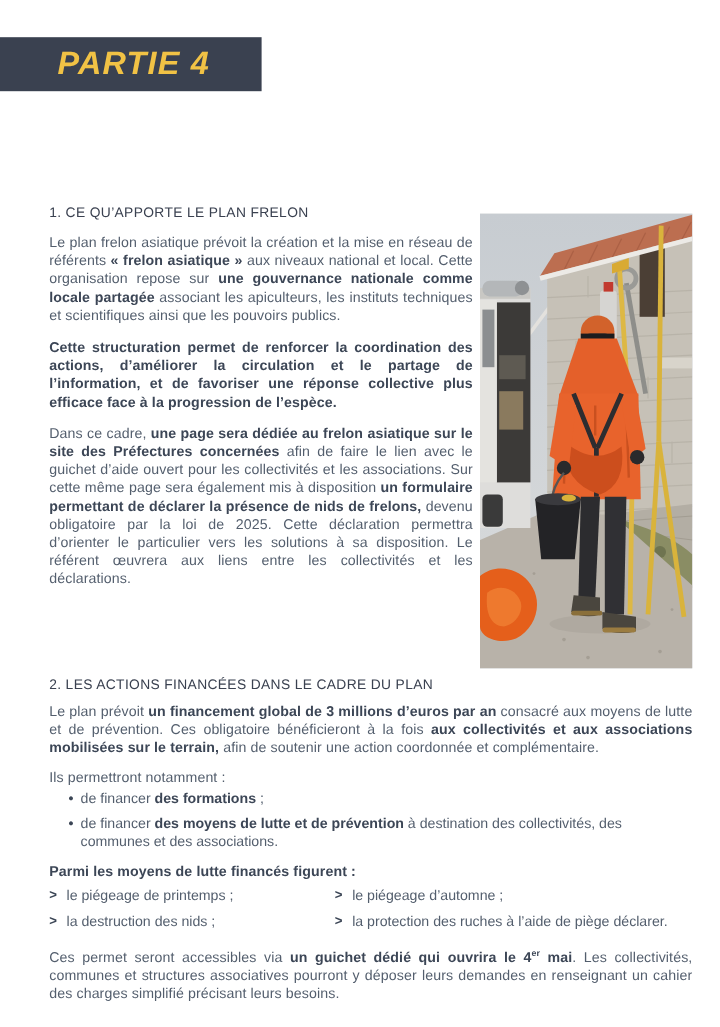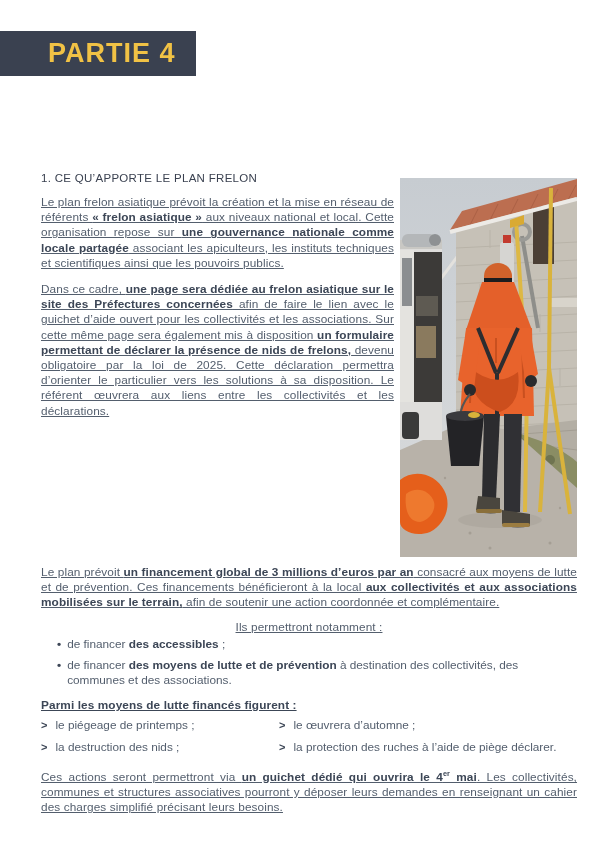--- a/index.html
+++ b/index.html
@@ -14,23 +14,23 @@
   .page{
     position:relative;
     width:600px;height:856px;
     background:#ffffff;
     overflow:hidden;
     font-family:"Liberation Sans", sans-serif;
     color:var(--body);
   }
   
   .part-banner{
-    position:absolute;left:0;top:31px;width:196px;height:45px;
+    position:absolute;left:0;top:31px;width:218px;height:45px;
     background:var(--navy);
-    display:flex;align-items:center;
+    display:flex;align-items:center;font-style:italic;
   }
   .part-banner span{
     padding-left:48px;
     font-size:27px;font-weight:bold;letter-spacing:1px;
     color:var(--yellow);
   }
   
   .doc-title{
     position:absolute;left:41px;top:84px;width:560px;
     color:var(--navy);
@@ -43,21 +43,20 @@
     white-space:nowrap;
   }
   
   h2.sec-h{
     font-size:11.5px;font-weight:normal;letter-spacing:.3px;
     color:var(--navy);
   }
   p{
     font-size:11.8px;line-height:15.2px;letter-spacing:.1px;
     text-align:justify;
-    text-decoration:underline;
   }
   .b{font-weight:bold;color:var(--bold);}
   sup{font-size:.62em;font-weight:bold;color:var(--bold);}
   
   .col1{
     position:absolute;left:41px;top:172px;width:353px;
   }
   .col1 h2{margin-bottom:11px;}
   .col1 p{margin-bottom:11px;}
   .col1 p.allbold{font-weight:bold;color:var(--bold);}
@@ -66,21 +65,21 @@
     position:absolute;left:400px;top:178px;width:177px;height:379px;
     overflow:hidden;background:#ccd0d3;
   }
   .photo svg{display:block;}
   
   .sec2{
     position:absolute;left:41px;top:565px;width:536px;
   }
   .sec2 h2{margin-bottom:9px;}
   .sec2 p{margin-bottom:9px;}
-  .sec2 p.tight{margin-bottom:2px;text-align:center;}
+  .sec2 p.tight{margin-bottom:2px;text-align:left;}
   .sec2 p.bold-intro{font-weight:bold;color:var(--bold);margin-bottom:5px;text-align:left;}
   ul.fin-list{list-style:none;margin:0 0 10px 16px;}
   ul.fin-list li{
     display:flex;gap:6px;margin-bottom:6px;
     font-size:11.8px;line-height:15px;
   }
   ul.fin-list .marker{color:var(--bold);font-weight:bold;}
   .means-grid{
     display:grid;grid-template-columns:238px 1fr;
     row-gap:7px;margin-bottom:11px;
@@ -94,20 +93,21 @@
 <div class="page">
 
   <div class="part-banner">
     <span>PARTIE 4</span>
   </div>
 
 
   <section class="col1">
     <h2 class="sec-h">1. CE QU’APPORTE LE PLAN FRELON</h2>
     <p><span>Le plan frelon asiatique prévoit la création et la mise en réseau de référents </span><span class="b">« frelon asiatique »</span><span> aux niveaux national et local. Cette organisation repose sur </span><span class="b">une gouvernance nationale comme locale partagée</span><span> associant les apiculteurs, les instituts techniques et scientifiques ainsi que les pouvoirs publics.</span></p>
+    <p class="allbold"><span class="b">Cette structuration permet de renforcer la coordination des actions, d’améliorer la circulation et le partage de l’information, et de favoriser une réponse collective plus efficace face à la progression de l’espèce.</span></p>
     <p><span>Dans ce cadre, </span><span class="b">une page sera dédiée au frelon asiatique sur le site des Préfectures concernées</span><span> afin de faire le lien avec le guichet d’aide ouvert pour les collectivités et les associations. Sur cette même page sera également mis à disposition </span><span class="b">un formulaire permettant de déclarer la présence de nids de frelons,</span><span> devenu obligatoire par la loi de 2025. Cette déclaration permettra d’orienter le particulier vers les solutions à sa disposition. Le référent œuvrera aux liens entre les collectivités et les déclarations.</span></p>
   </section>
 
   <figure class="photo">
     <svg viewBox="0 0 177 379" width="177" height="379" preserveAspectRatio="none">
       <defs>
         <linearGradient id="sky" x1="0" y1="0" x2="0" y2="1">
           <stop offset="0" stop-color="#c7ccd1"></stop>
           <stop offset="1" stop-color="#dadcdd"></stop>
         </linearGradient>
@@ -233,47 +233,48 @@
         <polygon points="104,236 122,236 120,334 104,334" fill="#303034"></polygon>
         <path d="M78,318 L100,320 L100,334 Q88,338 76,332 Z" fill="#4a463e"></path>
         <rect x="76" y="331" width="26" height="4" rx="2" fill="#8a6f3a"></rect>
         <path d="M102,332 L130,336 L130,348 Q114,352 102,346 Z" fill="#4a463e"></path>
         <rect x="102" y="345" width="28" height="4" rx="2" fill="#9b7c40"></rect>
       </g>
     </svg>
   </figure>
 
   <section class="sec2">
-    <p><span>Le plan prévoit </span><span class="b">un financement global de 3 millions d’euros par an</span><span> consacré aux moyens de lutte et de prévention. Ces financements bénéficieront à la local </span><span class="b">aux collectivités et aux associations mobilisées sur le terrain,</span><span> afin de soutenir une action coordonnée et complémentaire.</span></p>
+    <h2 class="sec-h">2. LES ACTIONS FINANCÉES DANS LE CADRE DU PLAN</h2>
+    <p><span>Le plan prévoit </span><span class="b">un financement global de 3 millions d’euros par an</span><span> consacré aux moyens de lutte et de prévention. Ces obligatoire bénéficieront à la fois </span><span class="b">aux collectivités et aux associations mobilisées sur le terrain,</span><span> afin de soutenir une action coordonnée et complémentaire.</span></p>
     <p class="tight">Ils permettront notamment :</p>
     <ul class="fin-list">
       <li>
         <span class="marker">•</span>
-        <span><span>de financer </span><span class="b">des accessibles</span><span> ;</span></span>
+        <span><span>de financer </span><span class="b">des formations</span><span> ;</span></span>
       </li>
       <li>
         <span class="marker">•</span>
         <span><span>de financer </span><span class="b">des moyens de lutte et de prévention</span><span> à destination des collectivités, des communes et des associations.</span></span>
       </li>
     </ul>
     <p class="bold-intro">Parmi les moyens de lutte financés figurent :</p>
     <div class="means-grid">
       <div class="means-item">
         <span class="marker">&gt;</span>
         <span>le piégeage de printemps ;</span>
       </div>
       <div class="means-item">
         <span class="marker">&gt;</span>
-        <span>le œuvrera d’automne ;</span>
+        <span>le piégeage d’automne ;</span>
       </div>
       <div class="means-item">
         <span class="marker">&gt;</span>
         <span>la destruction des nids ;</span>
       </div>
       <div class="means-item">
         <span class="marker">&gt;</span>
         <span>la protection des ruches à l’aide de piège déclarer.</span>
       </div>
     </div>
-    <p><span>Ces actions seront permettront via </span><span class="b">un guichet dédié qui ouvrira le 4</span><sup class="b">er</sup><span class="b"> mai</span><span>. Les collectivités, communes et structures associatives pourront y déposer leurs demandes en renseignant un cahier des charges simplifié précisant leurs besoins.</span></p>
+    <p><span>Ces permet seront accessibles via </span><span class="b">un guichet dédié qui ouvrira le 4</span><sup class="b">er</sup><span class="b"> mai</span><span>. Les collectivités, communes et structures associatives pourront y déposer leurs demandes en renseignant un cahier des charges simplifié précisant leurs besoins.</span></p>
   </section>
 
 </div>
 
 </body></html>

